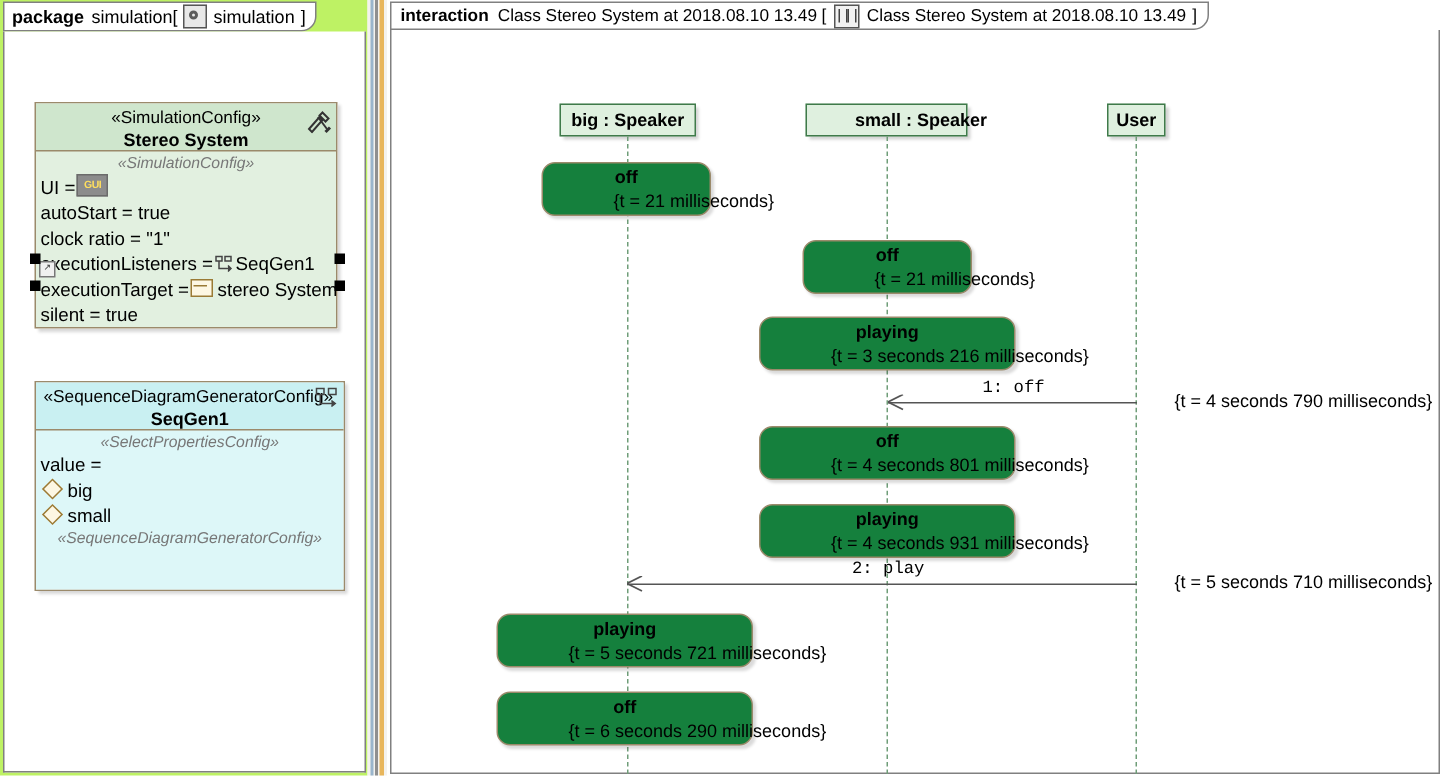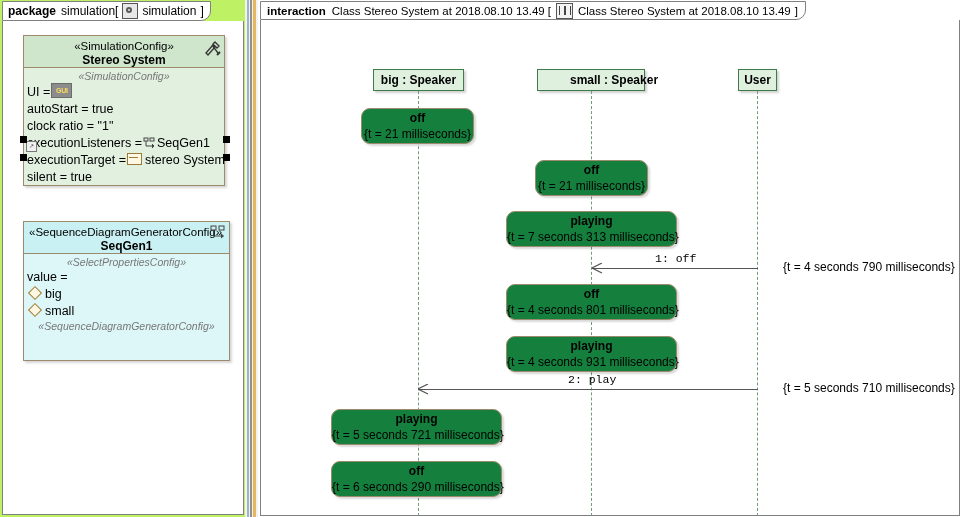--- a/index.html
+++ b/index.html
@@ -69,20 +69,21 @@
     border-radius: 50%;
     box-sizing: border-box;
   }
 
   
   .uml-block {
     position: absolute;
     box-sizing: border-box;
     border: 1px solid #9b8a6b;
     box-shadow: 2px 2px 2px rgba(0,0,0,0.16);
+    margin-top: 33px;
   }
   .uml-head {
     box-sizing: border-box;
     border-bottom: 1px solid #9b8a6b;
     padding: 3px 4px 4px 4px;
     text-align: center;
     position: relative;
   }
   .stereo {
     font-size: 11.5px;
@@ -308,20 +309,21 @@
     display: block;
     font-size: 12px;
     font-weight: bold;
     line-height: 15px;
   }
   .state-time {
     display: block;
     font-size: 12px;
     line-height: 16px;
     white-space: nowrap;
+    margin-left: 47px;
   }
 
   
   .msg-line {
     position: absolute;
     height: 0;
     border-top: 1px solid #555;
   }
   .msg-label {
     position: absolute;
@@ -455,21 +457,21 @@
     <span class="state-time">{t = 21 milliseconds}</span>
   </div>
 
   <div class="state-box" style="left:277px; top:160px; width:113px; height:36px;">
     <span class="state-name">off</span>
     <span class="state-time">{t = 21 milliseconds}</span>
   </div>
 
   <div class="state-box" style="left:248px; top:211px; width:171px; height:36px;">
     <span class="state-name">playing</span>
-    <span class="state-time">{t = 7 seconds 313 milliseconds}</span>
+    <span class="state-time">{t = 3 seconds 216 milliseconds}</span>
   </div>
 
   <div class="state-box" style="left:248px; top:284px; width:171px; height:36px;">
     <span class="state-name">off</span>
     <span class="state-time">{t = 4 seconds 801 milliseconds}</span>
   </div>
 
   <div class="state-box" style="left:248px; top:336px; width:171px; height:36px;">
     <span class="state-name">playing</span>
     <span class="state-time">{t = 4 seconds 931 milliseconds}</span>

